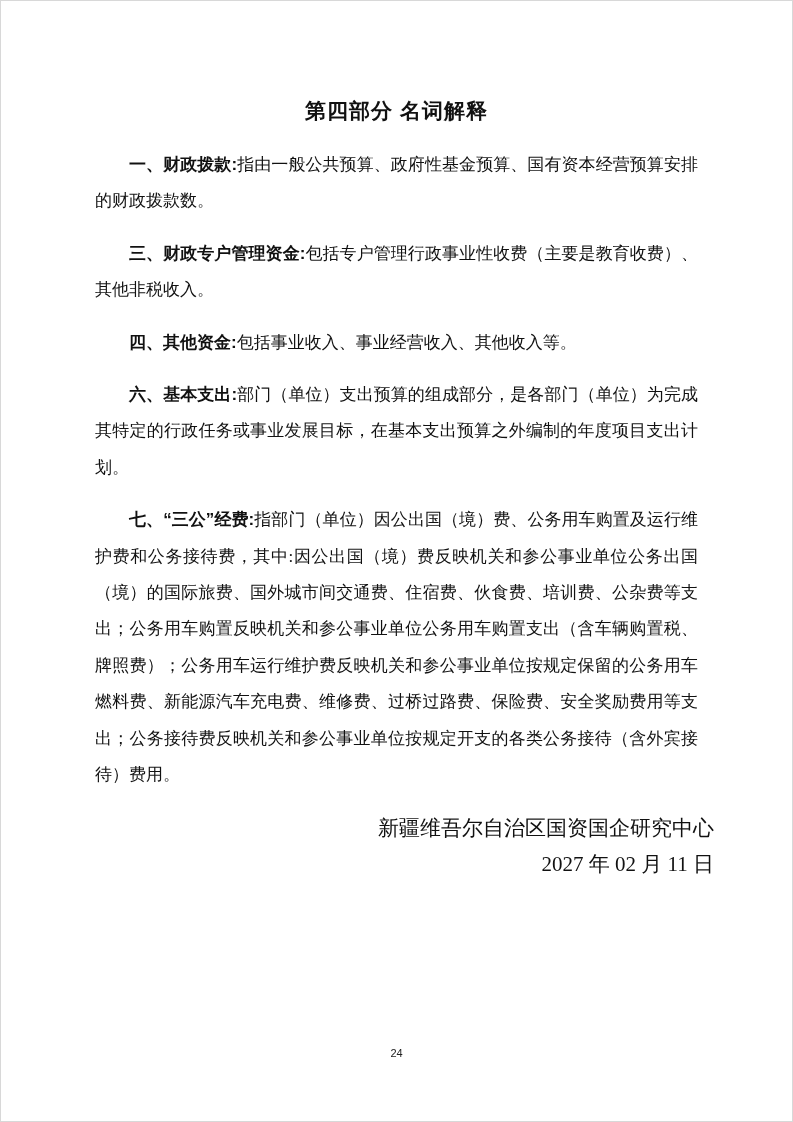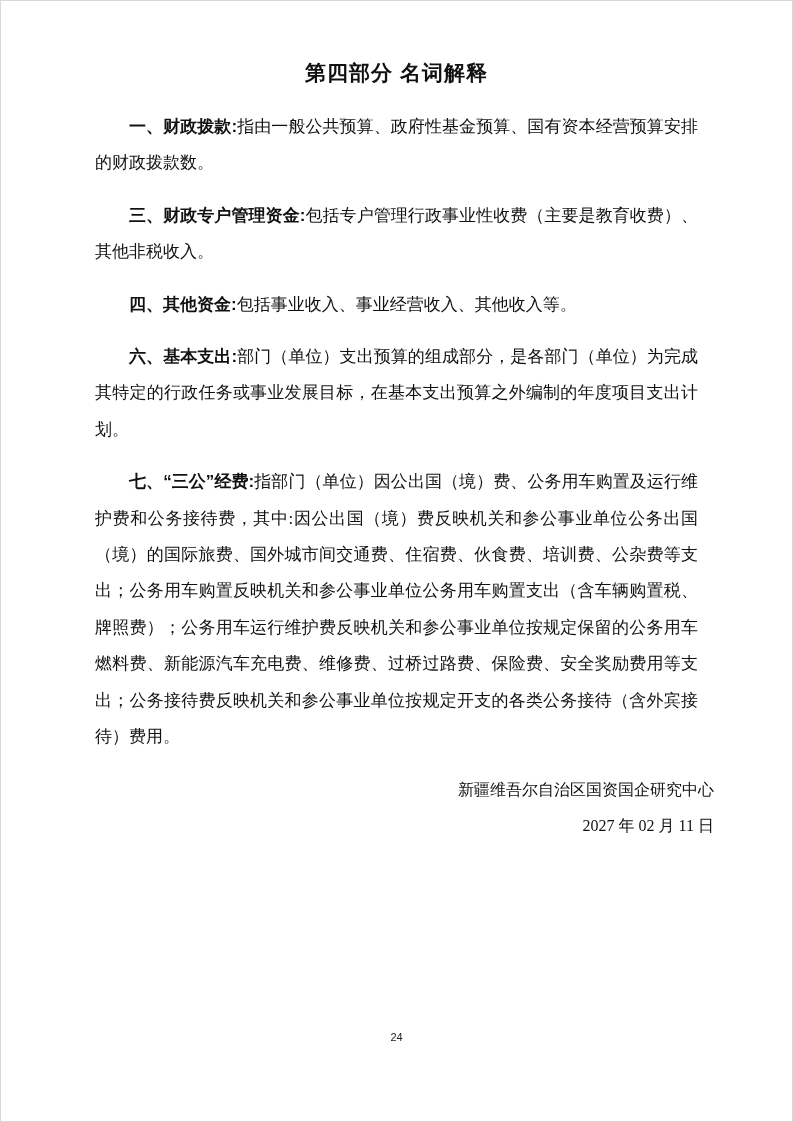--- a/index.html
+++ b/index.html
@@ -12,21 +12,21 @@
     width: 793px;
     height: 1122px;
     margin: 0 auto;
     background: #ffffff;
     border: 1px solid #d8d8d8;
     box-sizing: border-box;
     overflow: hidden;
     color: #111111;
   }
   .content {
-    padding: 60px 78px 0 78px;
+    padding: 98px 78px 0 78px;
   }
   .doc-title {
     text-align: center;
     font-family: "Liberation Sans", "DejaVu Sans", sans-serif;
     font-weight: bold;
     font-size: 21px;
     line-height: 24px;
     margin: 0 0 24px 0;
     letter-spacing: 1px;
   }
@@ -38,31 +38,31 @@
     text-indent: 2em;
     margin: 16px;
     word-break: break-all;
   }
   .para .term {
     font-family: "Liberation Sans", "DejaVu Sans", sans-serif;
     font-weight: bold;
   }
   .signature-block {
     font-family: "Liberation Serif", "DejaVu Serif", serif;
-    font-size: 16px;
+    font-size: 21px;
     line-height: 36.4px;
     text-align: right;
     margin: 0;
   }
   .signature-block .sig-line {
     display: block;
   }
   .page-number {
     position: absolute;
-    bottom: 78px;
+    bottom: 62px;
     left: 0;
     width: 100%;
     text-align: center;
     font-family: "Liberation Sans", "DejaVu Sans", sans-serif;
     font-size: 11px;
     color: #222222;
   }
 </style>
 </head>
 <body>

